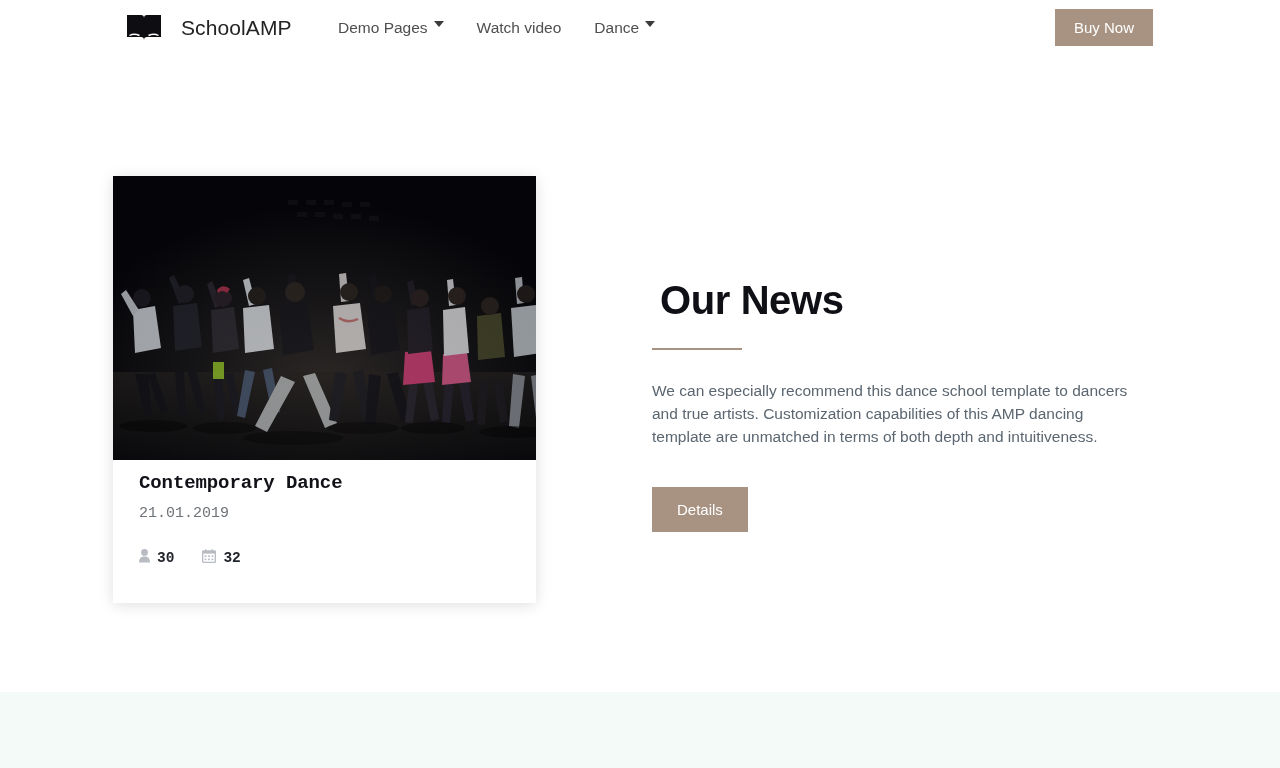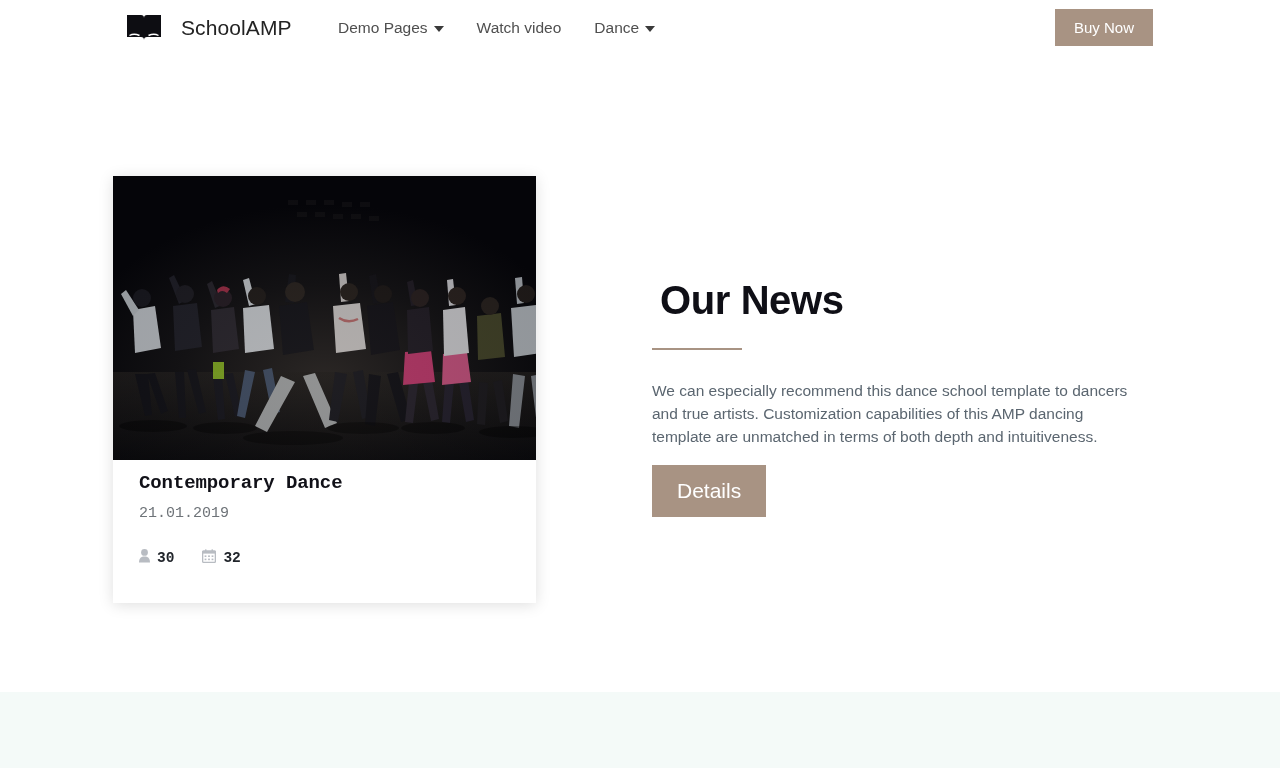--- a/index.html
+++ b/index.html
@@ -44,21 +44,20 @@
     left: 338px;
     display: flex;
     align-items: center;
     gap: 33px;
   }
   .nav-item {
     font-size: 15.5px;
     color: #4f4f4f;
     white-space: nowrap;
     display: flex;
-    align-items: center;
     gap: 6px;
     cursor: pointer;
   }
   .caret {
     display: inline-block;
     width: 0; height: 0;
     border-left: 5px solid transparent;
     border-right: 5px solid transparent;
     border-top: 6px solid #3a3a3a;
     margin-top: 2px;
@@ -159,26 +158,26 @@
   }
   .news-text {
     font-size: 15.5px;
     line-height: 23px;
     color: #5b6670;
     margin: 29px 0 0 0;
     width: 495px;
   }
   .details-btn {
     display: inline-block;
-    margin-top: 17px;
+    margin-top: 39px;
     background: #a89383;
     color: #ffffff;
     border: none;
     padding: 14px 25px;
-    font-size: 21px;
+    font-size: 15px;
     font-family: "Liberation Sans", sans-serif;
     cursor: pointer;
     line-height: 1.15;
   }
 
   
   .footer-band {
     position: absolute;
     top: 692px; left: 0;
     width: 1280px;

